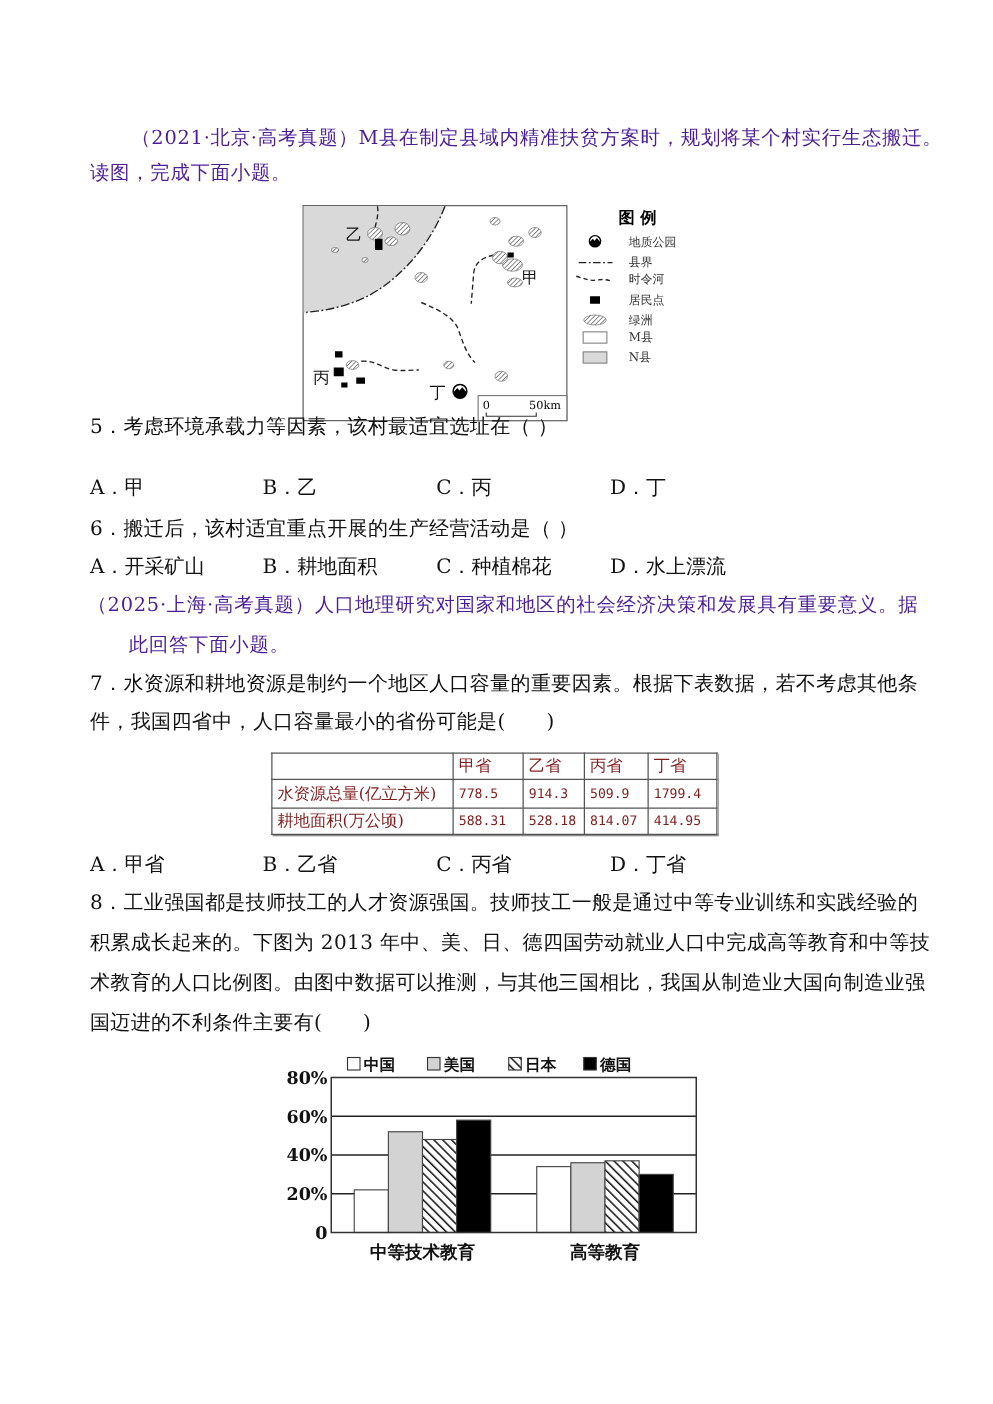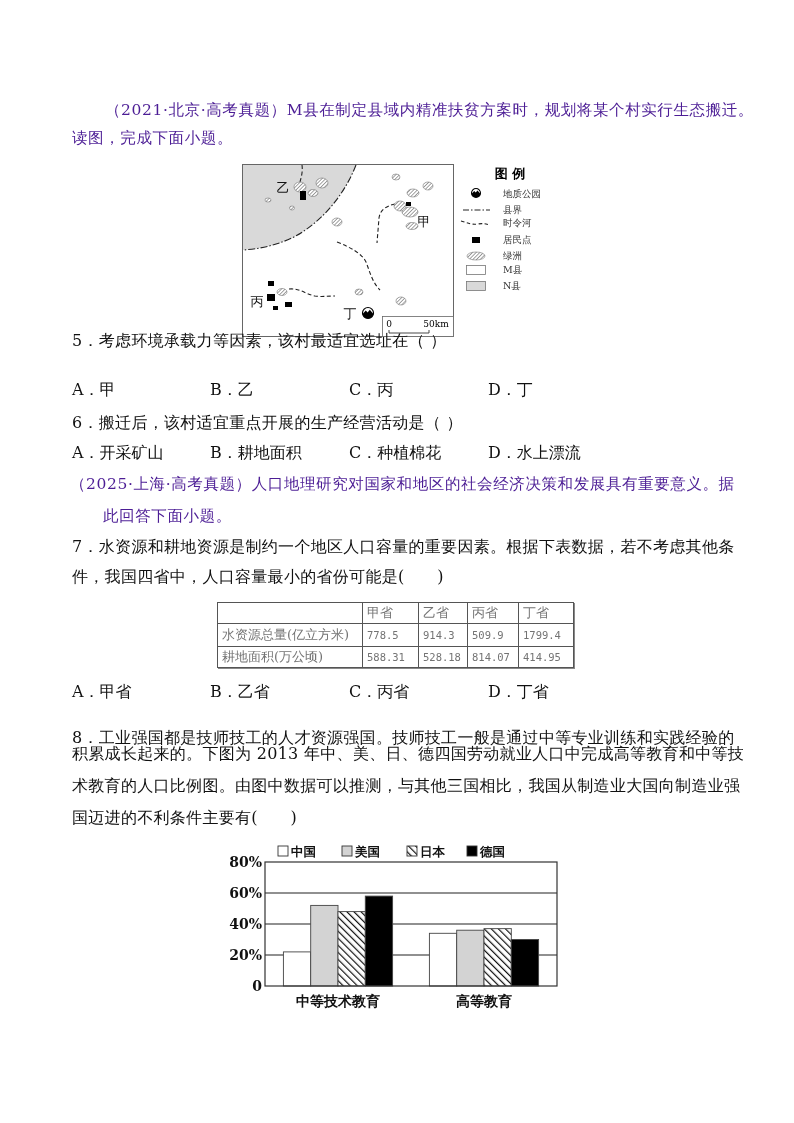--- a/index.html
+++ b/index.html
@@ -3,21 +3,21 @@
 <meta charset="utf-8">
 <style>
   html, body { margin:0; padding:0; background:#ffffff; }
   #page { position:relative; width:794px; height:1123px; background:#ffffff; overflow:hidden;
           font-family:"DejaVu Serif", serif; color:#111; }
   .line { position:absolute; height:20px; line-height:20px; font-size:16px; white-space:nowrap; letter-spacing:0.3px; }
   .passage { font-size:15.5px; letter-spacing:0.6px; color:#4c1d95; }
   .opt { position:absolute; height:20px; line-height:20px; font-size:16px; white-space:nowrap; }
   svg text { font-family:"DejaVu Serif", serif; }
   #q7-table { position:absolute; left:217px; top:602px; width:356px; border-collapse:collapse; table-layout:fixed; }
-  #q7-table td { border:1px solid #555; padding:0 4px; font-size:13px; white-space:nowrap; overflow:hidden; color:#737373; }
+  #q7-table td { border:1px solid #555; padding:0 4px; font-size:13px; white-space:nowrap; overflow:hidden; color:#7f1d1d; }
   #q7-table tr.h td { height:20px; }
   #q7-table tr.r1 td { height:22px; }
   #q7-table tr.r2 td { height:20px; }
   #q7-table td.num { font-family:"DejaVu Sans Mono", monospace; font-size:10.5px; }
   #q7-table { box-shadow: 1px 1px 0 #888; }
 </style>
 </head>
 <body>
 
 <div id="page">
@@ -162,21 +162,21 @@
       <td class="num">414.95</td>
     </tr>
   </tbody>
     </table>
 
   <div class="opt" style="left:72px;top:682px;">A．甲省</div>
   <div class="opt" style="left:210px;top:682px;">B．乙省</div>
   <div class="opt" style="left:349px;top:682px;">C．丙省</div>
   <div class="opt" style="left:488px;top:682px;">D．丁省</div>
 
-  <div class="line" style="left:72px;top:712px;margin-top:16px;">8．工业强国都是技师技工的人才资源强国。技师技工一般是通过中等专业训练和实践经验的</div>
+  <div class="line" style="left:72px;top:712px;">8．工业强国都是技师技工的人才资源强国。技师技工一般是通过中等专业训练和实践经验的</div>
   <div class="line" style="left:72px;top:744px;">积累成长起来的。下图为 2013 年中、美、日、德四国劳动就业人口中完成高等教育和中等技</div>
   <div class="line" style="left:72px;top:776px;">术教育的人口比例图。由图中数据可以推测，与其他三国相比，我国从制造业大国向制造业强</div>
   <div class="line" style="left:72px;top:808px;">国迈进的不利条件主要有(　　)</div>
 
   <svg id="chart-svg" style="position:absolute;left:225px;top:838px;" width="340" height="177" viewBox="225 838 340 177">
     <defs>
       <pattern id="chart-hatch" patternUnits="userSpaceOnUse" width="5" height="5" patternTransform="rotate(-45)">
         <rect width="5" height="5" fill="#ffffff"></rect>
         <line x1="0" y1="0" x2="0" y2="5" stroke="#111" stroke-width="2.4"></line>
       </pattern>

